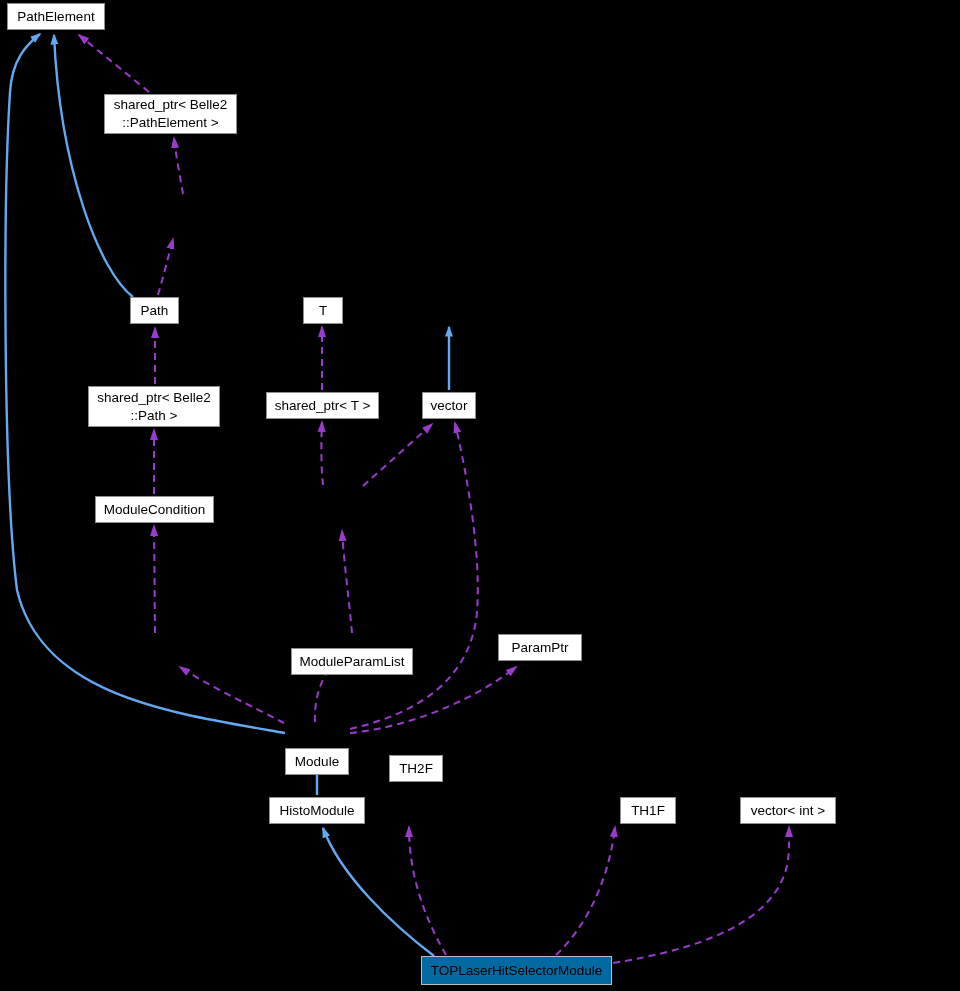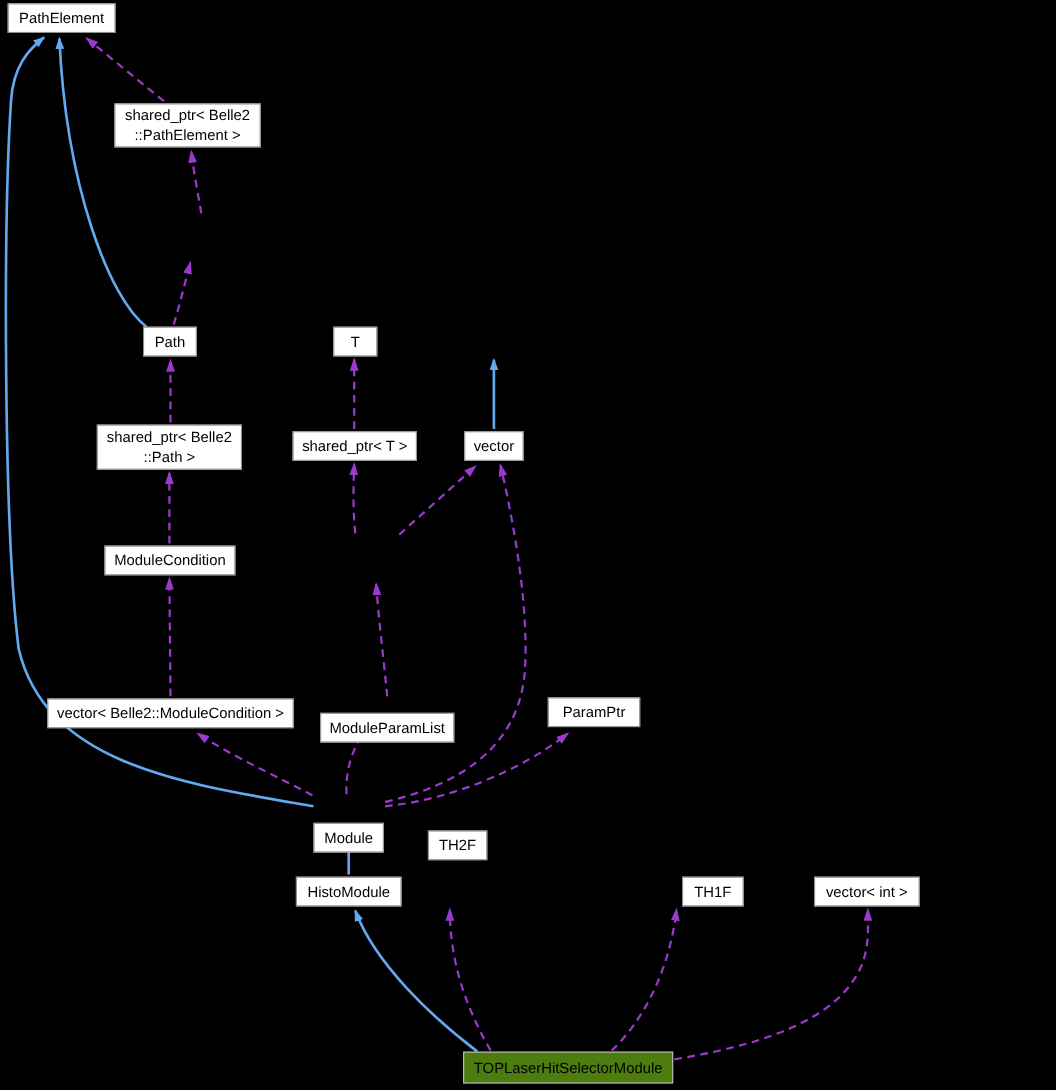--- a/index.html
+++ b/index.html
@@ -21,21 +21,21 @@
     border:1.5px solid #8f8f8f;
     color:#000;
     display:flex;align-items:center;justify-content:center;
     text-align:center;
     font-size:13.5px;
     line-height:1.3;
     white-space:pre-line;
     cursor:pointer;
   }
   .node.highlight{
-    background:#4d7c0f;
+    background:#0369a1;
     border:1.5px solid #bdbdbd;
     cursor:default;
   }
 </style>
 </head>
 <body>
 
 <div id="canvas">
 
   <svg id="edges" width="960" height="991" viewBox="0 0 960 991">
@@ -76,21 +76,20 @@
   <div class="node" style="left:7px;top:3px;width:98px;height:27px">PathElement</div>
   <div class="node" style="left:104px;top:94px;width:133px;height:40px">shared_ptr&lt; Belle2
 ::PathElement &gt;</div>
   <div class="node" style="left:130px;top:297px;width:49px;height:27px">Path</div>
   <div class="node" style="left:303px;top:297px;width:40px;height:27px">T</div>
   <div class="node" style="left:266px;top:392px;width:113px;height:27px">shared_ptr&lt; T &gt;</div>
   <div class="node" style="left:422px;top:392px;width:54px;height:27px">vector</div>
   <div class="node" style="left:88px;top:386px;width:132px;height:41px">shared_ptr&lt; Belle2
 ::Path &gt;</div>
   <div class="node" style="left:95px;top:496px;width:119px;height:27px">ModuleCondition</div>
-  <div class="node" style="left:43px;top:635px;width:224px;height:27px">vector&lt; Belle2::ModuleCondition &gt;</div>
   <div class="node" style="left:291px;top:648px;width:122px;height:27px">ModuleParamList</div>
   <div class="node" style="left:498px;top:634px;width:84px;height:27px">ParamPtr</div>
   <div class="node" style="left:285px;top:748px;width:64px;height:27px">Module</div>
   <div class="node" style="left:269px;top:797px;width:96px;height:27px">HistoModule</div>
   <div class="node" style="left:389px;top:755px;width:54px;height:27px">TH2F</div>
   <div class="node" style="left:620px;top:797px;width:56px;height:27px">TH1F</div>
   <div class="node" style="left:740px;top:797px;width:96px;height:27px">vector&lt; int &gt;</div>
   <div class="node highlight" style="left:421px;top:956px;width:191px;height:29px">TOPLaserHitSelectorModule</div>
 
 </div>

